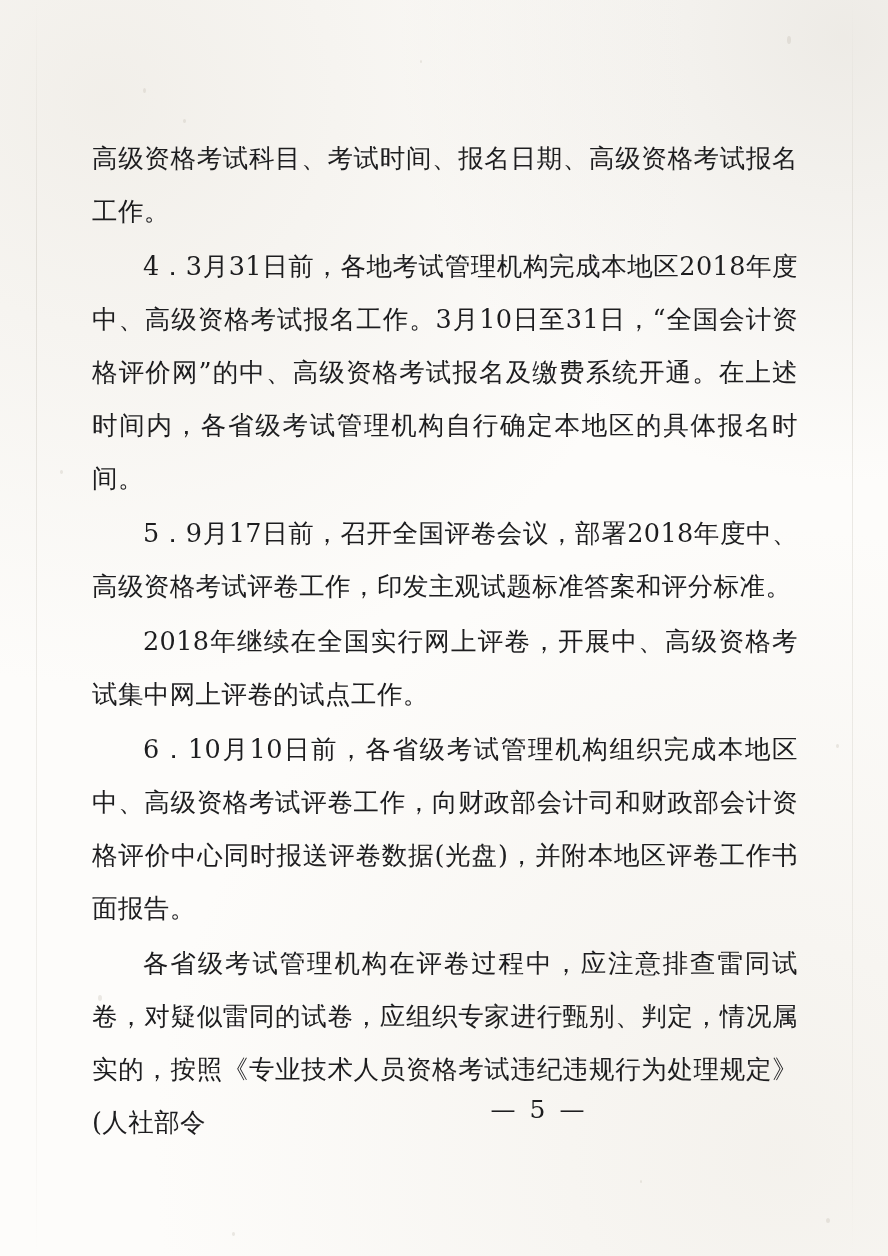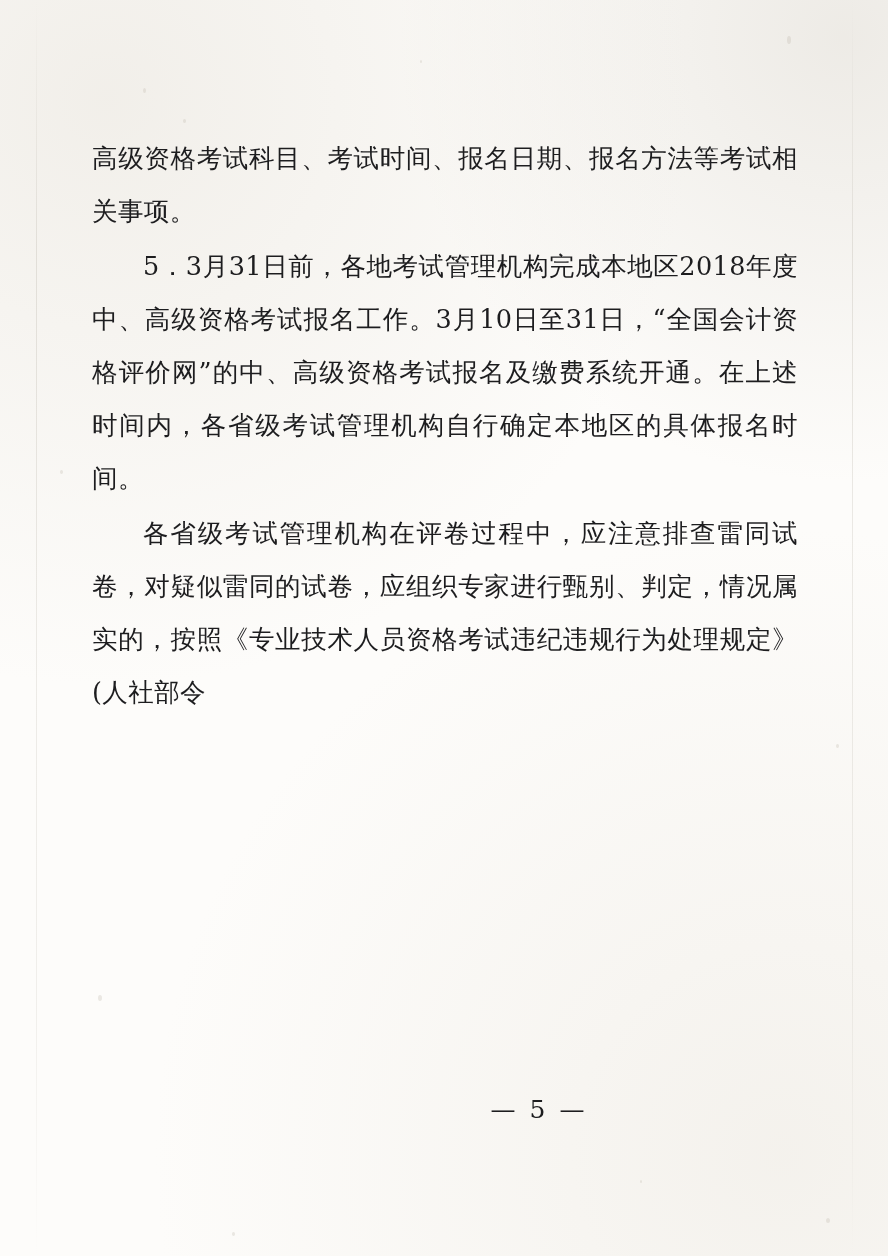--- a/index.html
+++ b/index.html
@@ -91,20 +91,23 @@
     <div class="speck" style="left:826px; top:1218px; width:4px; height:5px;"></div>
     <div class="speck" style="left:232px; top:1232px; width:3px; height:4px;"></div>
     <div class="speck" style="left:420px; top:60px; width:2px; height:3px;"></div>
     <div class="speck" style="left:640px; top:1180px; width:2px; height:3px;"></div>
   </div>
 
   <div class="fold" style="left:36px;"></div>
   <div class="fold" style="left:852px;"></div>
 
   <div class="content">
-    <p class="para">高级资格考试科目、考试时间、报名日期、报名方法等考试相关事项。</p>
-    <p class="para indent">5．3月31日前，各地考试管理机构完成本地区2018年度中、高级资格考试报名工作。3月10日至31日，“全国会计资格评价网”的中、高级资格考试报名及缴费系统开通。在上述时间内，各省级考试管理机构自行确定本地区的具体报名时间。</p>
+    <p class="para">高级资格考试科目、考试时间、报名日期、高级资格考试报名工作。</p>
+    <p class="para indent">4．3月31日前，各地考试管理机构完成本地区2018年度中、高级资格考试报名工作。3月10日至31日，“全国会计资格评价网”的中、高级资格考试报名及缴费系统开通。在上述时间内，各省级考试管理机构自行确定本地区的具体报名时间。</p>
+    <p class="para indent">5．9月17日前，召开全国评卷会议，部署2018年度中、高级资格考试评卷工作，印发主观试题标准答案和评分标准。</p>
+    <p class="para indent">2018年继续在全国实行网上评卷，开展中、高级资格考试集中网上评卷的试点工作。</p>
+    <p class="para indent">6．10月10日前，各省级考试管理机构组织完成本地区中、高级资格考试评卷工作，向财政部会计司和财政部会计资格评价中心同时报送评卷数据(光盘)，并附本地区评卷工作书面报告。</p>
     <p class="para indent">各省级考试管理机构在评卷过程中，应注意排查雷同试卷，对疑似雷同的试卷，应组织专家进行甄别、判定，情况属实的，按照《专业技术人员资格考试违纪违规行为处理规定》(人社部令</p>
   </div>
 
   <div class="pagenum">— 5 —</div>
 
 </div>
 
 </body></html>

